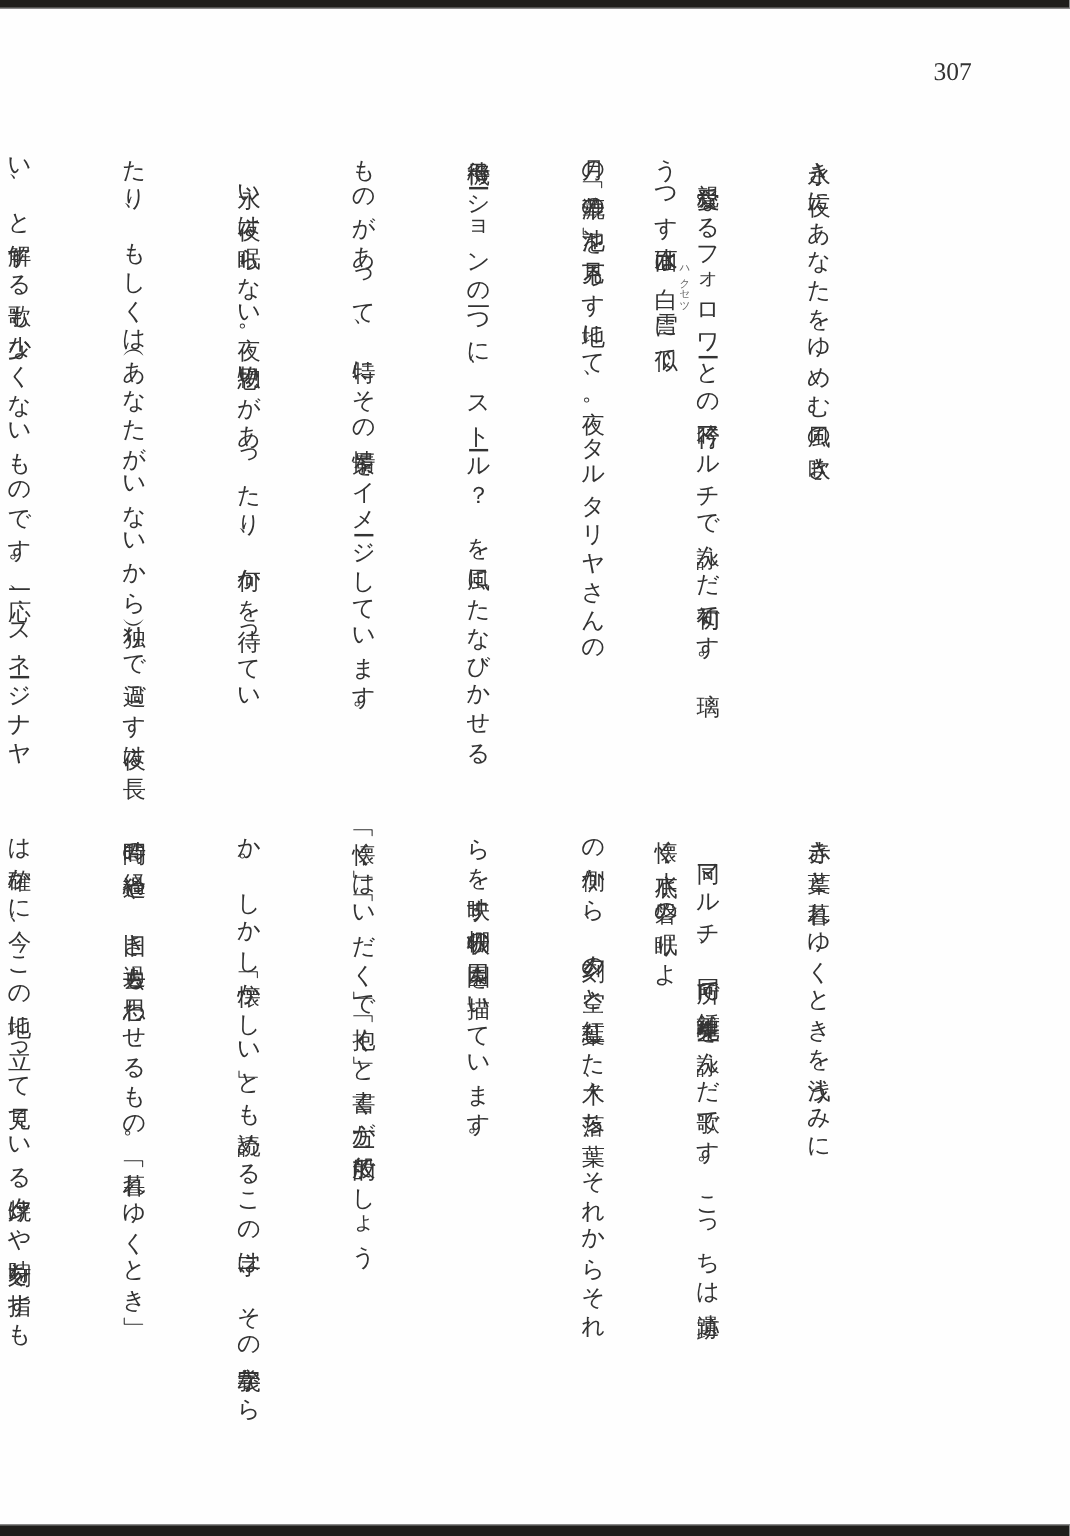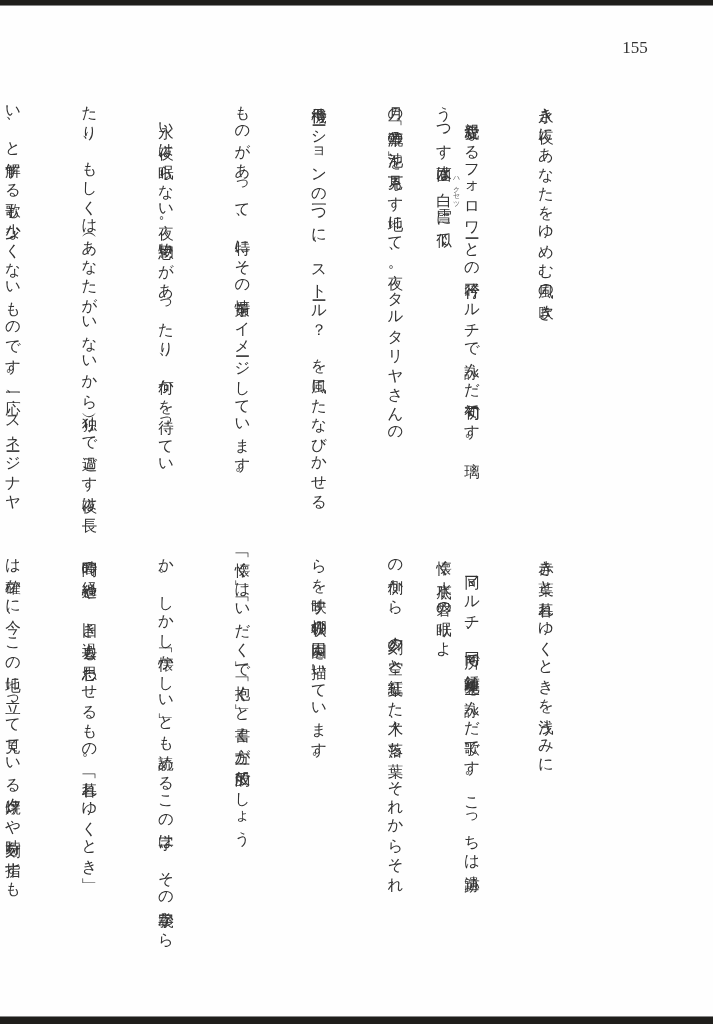--- a/index.html
+++ b/index.html
@@ -81,21 +81,21 @@
       font-size: 7px;
       letter-spacing: 0;
       color: #666;
     }
   </style>
 </head>
 <body>
 
 <div class="frame-bar top"></div>
 
-<div class="page-number">155</div>
+<div class="page-number">307</div>
 
 <div class="vblock poem-1">
   <span class="line">永き夜にあなたをゆめむ風の吹き</span>
   <span class="line"><span>うつす水面は</span><ruby><span>白雪</span><rt>ハクセツ</rt></ruby><span>に似て</span></span>
 </div>
 
 <div class="vblock body-1">
   <span class="line indent">親愛なるフォロワーとの吟行マルチで詠んだ初句です。璃</span>
   <span class="line">月の「漉華の池」を見下ろす地にて、夜。タルタリヤさんの</span>
   <span class="line">待機モーションの一つに、ストール？　を風にたなびかせる</span>

